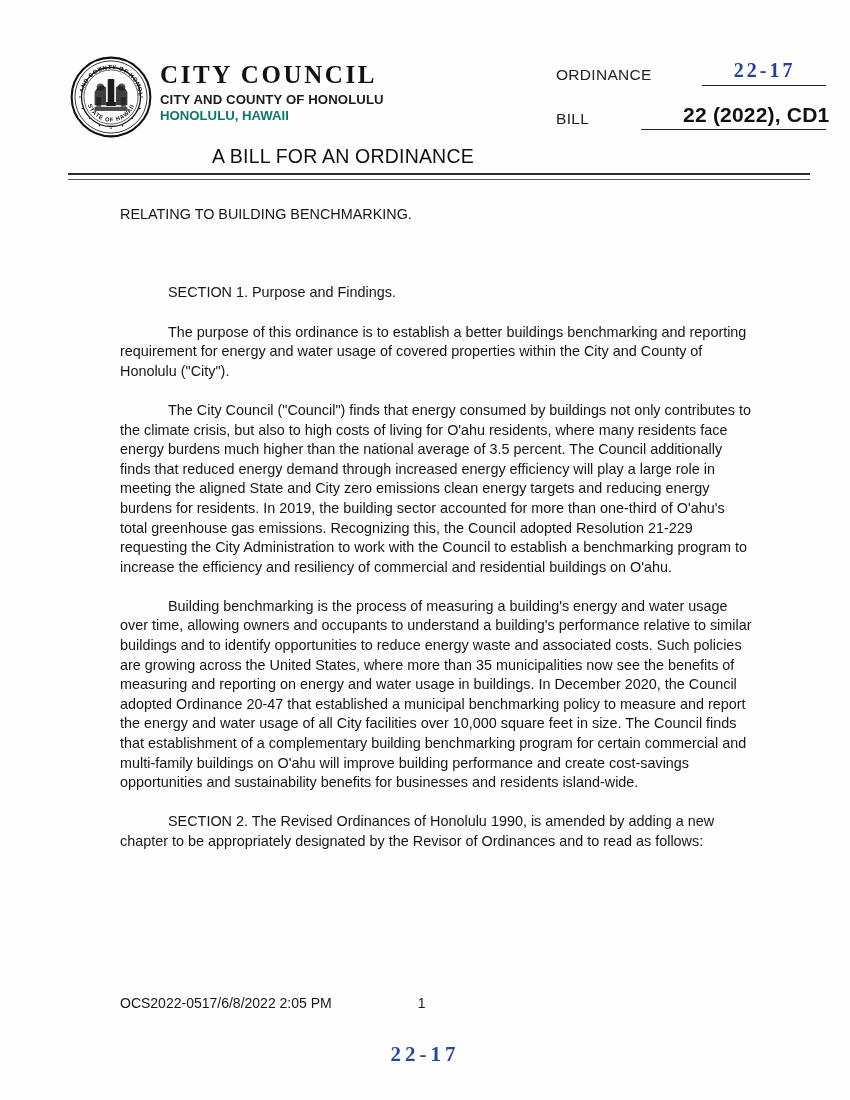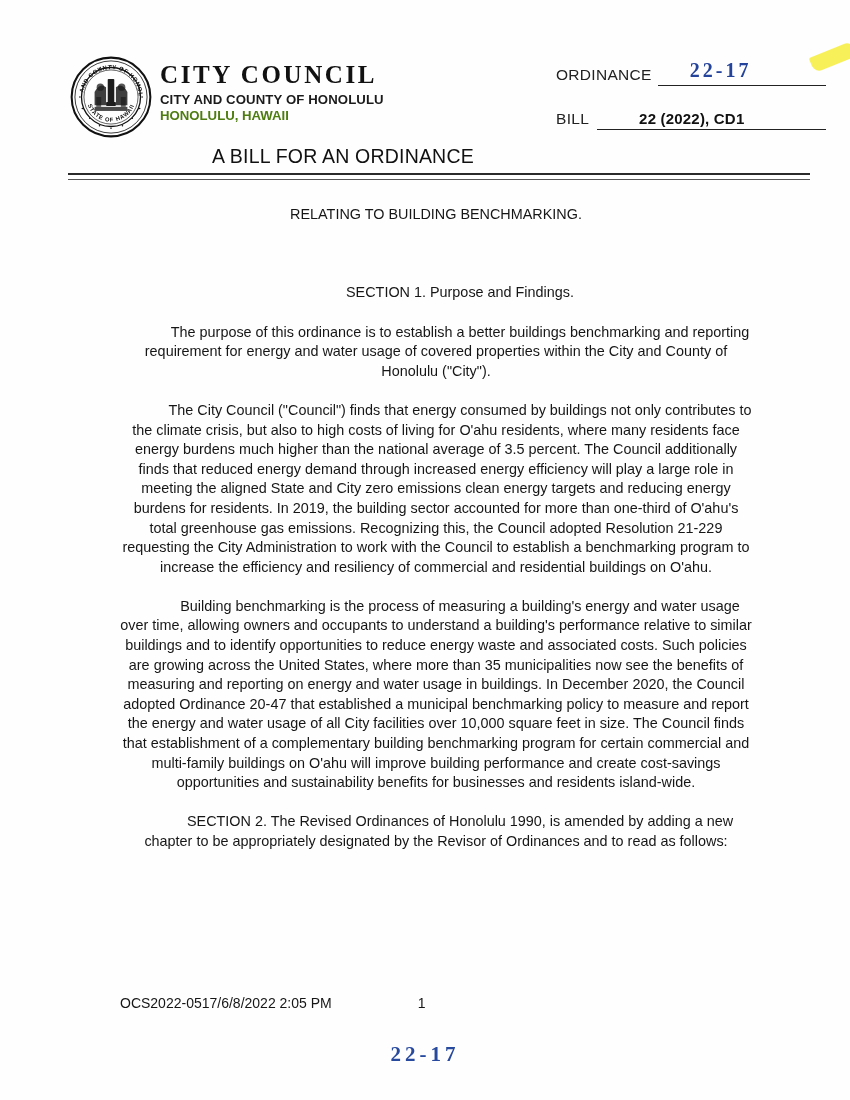--- a/index.html
+++ b/index.html
@@ -55,34 +55,35 @@
     font-weight: bold;
     letter-spacing: 0.1px;
     margin-top: 4px;
     color: #1b1b1b;
   }
   .council-sub2 {
     font-family: "Liberation Sans", sans-serif;
     font-size: 13.2px;
     font-weight: bold;
     margin-top: 1px;
-    color: #4d7c0f;
+    color: #0f766e;
   }
 
   
   .numblock {
     position: absolute;
     left: 556px;
     top: 8px;
     width: 270px;
   }
   .numrow {
     display: flex;
     align-items: flex-end;
     height: 30px;
+    gap: 44px;
   }
   .numrow.second { margin-top: 14px; }
   .numlabel {
     font-size: 15.5px;
     letter-spacing: 0.3px;
     color: #222;
     white-space: nowrap;
     padding-bottom: 2px;
   }
   .numline {
@@ -102,21 +103,21 @@
     font-weight: bold;
     letter-spacing: 3px;
     color: #24439b;
     white-space: nowrap;
   }
   .billvalue {
     position: absolute;
     left: 42px;
     bottom: 2px;
     font-family: "Liberation Sans", sans-serif;
-    font-size: 15px;
+    font-size: 21px;
     font-weight: bold;
     letter-spacing: 0.2px;
     color: #111;
     white-space: nowrap;
   }
   .highlight-mark {
     position: absolute;
     left: 152px;
     top: -10px;
     width: 46px;
@@ -150,21 +151,21 @@
 
   
   .body {
     position: absolute;
     top: 205px;
     left: 120px;
     width: 632px;
     font-size: 14.4px;
     line-height: 19.6px;
     color: #161616;
-    text-align: center;
+    text-align: left;
   }
   .body p {
     margin: 0;
   }
   .p-gap { height: 19.6px; }
   .indent { text-indent: 48px; }
 
   
   .footer {
     position: absolute;

